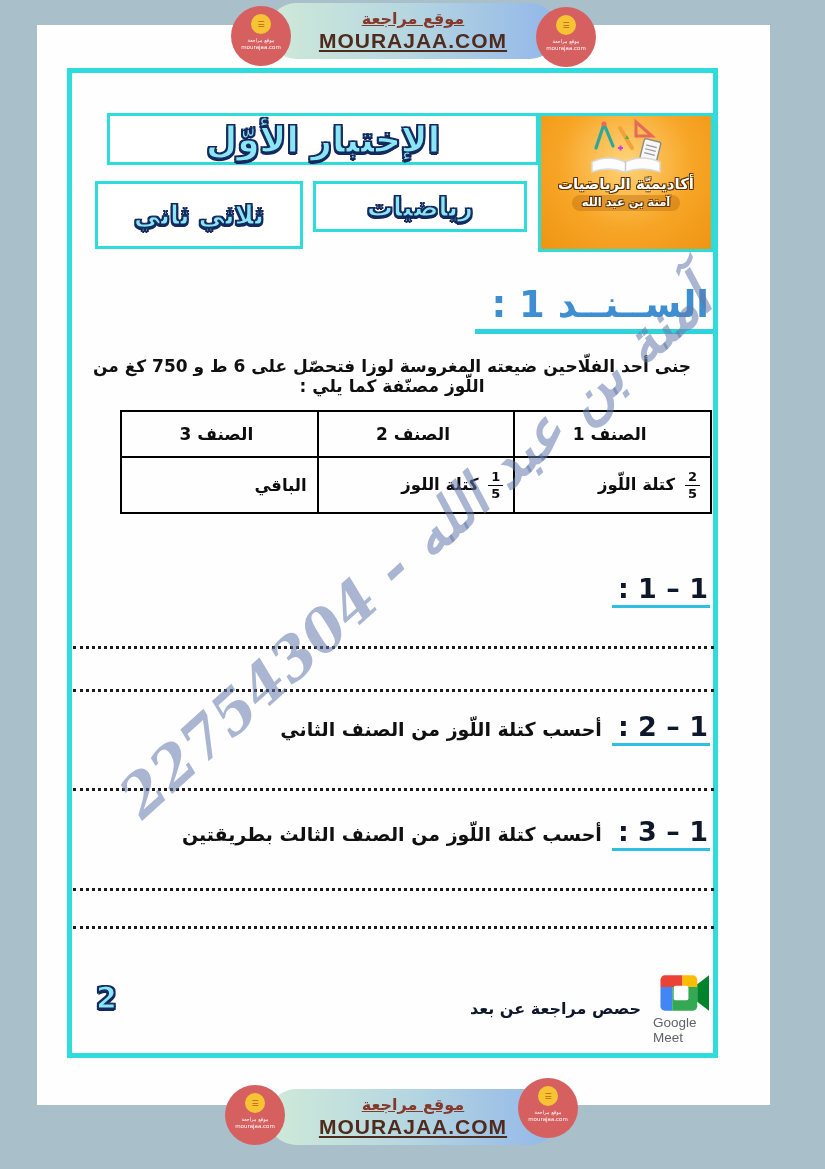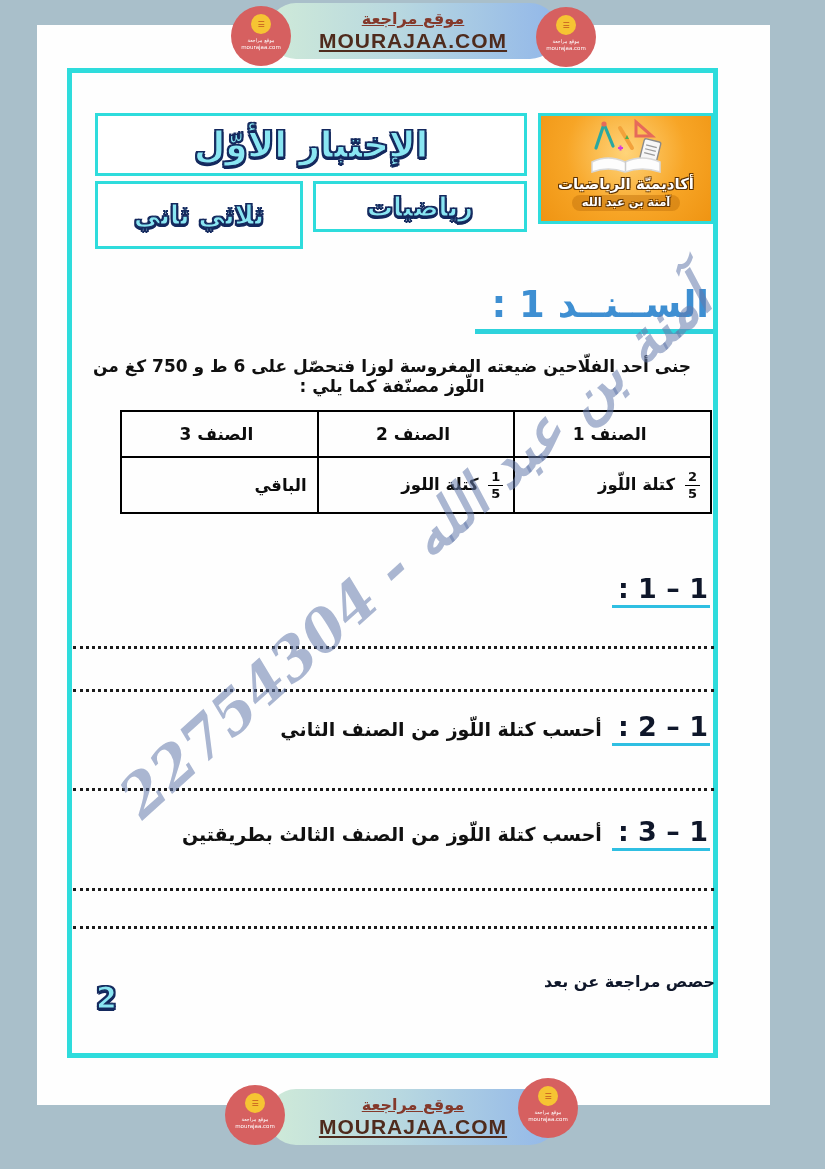--- a/index.html
+++ b/index.html
@@ -23,24 +23,24 @@
   .badge{position:absolute;width:60px;height:60px;border-radius:50%;background:#d66060;z-index:41;
     display:flex;flex-direction:column;align-items:center;padding-top:8px;box-sizing:border-box;}
   .badge .dot{width:20px;height:20px;border-radius:50%;background:#f6c433;display:flex;align-items:center;justify-content:center;
     color:#c2571f;font-size:8px;font-weight:bold;}
   .badge .t1{font-size:5px;color:#fff;margin-top:3px;direction:rtl;line-height:1.3;}
   .badge .t2{font-size:5.5px;color:#fff;line-height:1.2;}
 
   
   .hcell{position:absolute;box-sizing:border-box;border:3px solid #2edcdc;background:#fff;
     display:flex;align-items:center;justify-content:center;z-index:3;}
-  .cell-title{left:95px;top:113px;width:432px;height:63px;justify-content:center;}
+  .cell-title{left:107px;top:113px;width:432px;height:52px;justify-content:center;}
   .cell-subject{left:313px;top:181px;width:214px;height:51px;}
   .cell-trimester{left:95px;top:181px;width:208px;height:68px;}
-  .cell-logo{left:538px;top:113px;width:176px;height:111px;padding:0;overflow:hidden;}
+  .cell-logo{left:538px;top:113px;width:176px;height:139px;padding:0;overflow:hidden;}
   .outlined{color:#8ae6f2;-webkit-text-stroke:1.2px #14295e;
     text-shadow:-1.5px -1.5px 0 #14295e,1.5px -1.5px 0 #14295e,-1.5px 1.5px 0 #14295e,1.5px 1.5px 0 #14295e,0 2.5px 0 #14295e;}
   .exam-title{font-size:36px;font-weight:bold;direction:rtl;}
   .cell-sub-txt{font-size:26px;font-weight:bold;direction:rtl;}
 
   .academy{width:100%;height:100%;background:radial-gradient(circle at 50% 35%,#ffd47a 0%,#f7a526 55%,#ef9412 100%);
     display:flex;flex-direction:column;align-items:center;justify-content:flex-start;}
   .academy .art{margin-top:2px;}
   .academy .name{font-size:15px;font-weight:bold;color:#fff;direction:rtl;line-height:1.1;
     text-shadow:-1px -1px 0 #5a3000,1px -1px 0 #5a3000,-1px 1px 0 #5a3000,1px 1px 0 #5a3000;}
@@ -193,20 +193,31 @@
 <div class="dots d4"></div>
 <div class="dots d5"></div>
 
 <div class="watermark">
   <span>22754304 - آمنة بن عبد الله</span>
 </div>
 
 <div class="pagenum outlined">2</div>
 <div class="meetrow">
   <span class="meetcap">حصص مراجعة عن بعد</span>
+  <span class="meetcol">
+    <svg width="50" height="42" viewBox="0 0 34 28">
+      <path d="M4 2 h12 v8 H1 V5 a3 3 0 0 1 3-3 z" fill="#ea4335"></path>
+      <path d="M16 2 h7 a3 3 0 0 1 3 3 v5 H16 z" fill="#fbbc04"></path>
+      <path d="M1 10 h8 v16 H4 a3 3 0 0 1 -3-3 z" fill="#4285f4"></path>
+      <path d="M9 10 h17 v13 a3 3 0 0 1 -3 3 H9 z" fill="#34a853"></path>
+      <path d="M26 8 l8 -6 v24 l-8 -6 z" fill="#00832d"></path>
+      <rect x="10" y="9" width="10" height="10" rx="1.5" fill="#ffffff"></rect>
+    </svg>
+    <span class="meetbrand">Google Meet</span>
+  </span>
 </div>
 
 <div class="banner bottom">
   <div class="ar">موقع مراجعة</div>
   <div class="dom">MOURAJAA.COM</div>
 </div>
 <div class="badge" style="left:225px;top:1085px;">
   <div class="dot">☰</div>
   <div class="t1">موقع مراجعة</div>
   <div class="t2">mourajaa.com</div>

